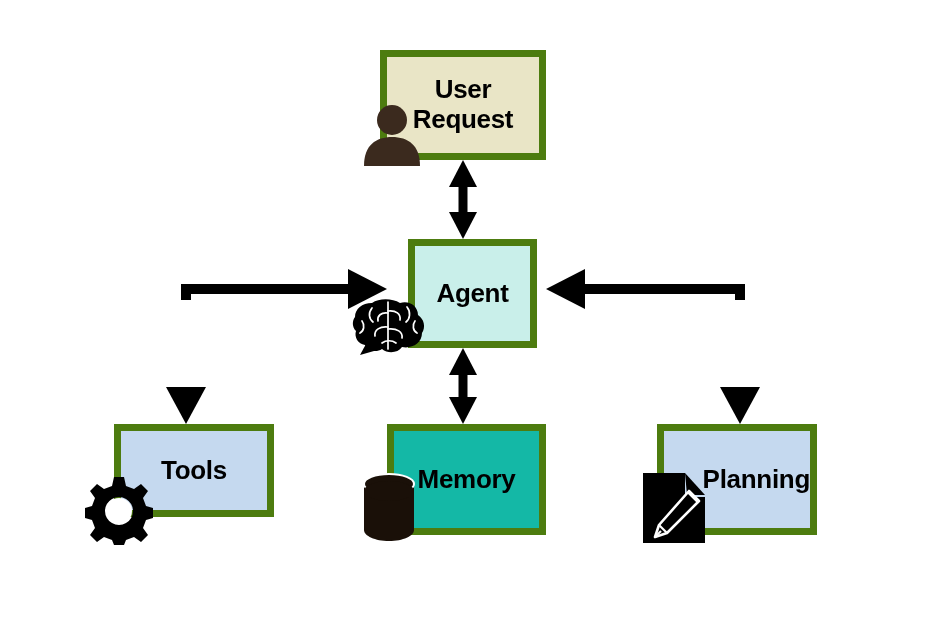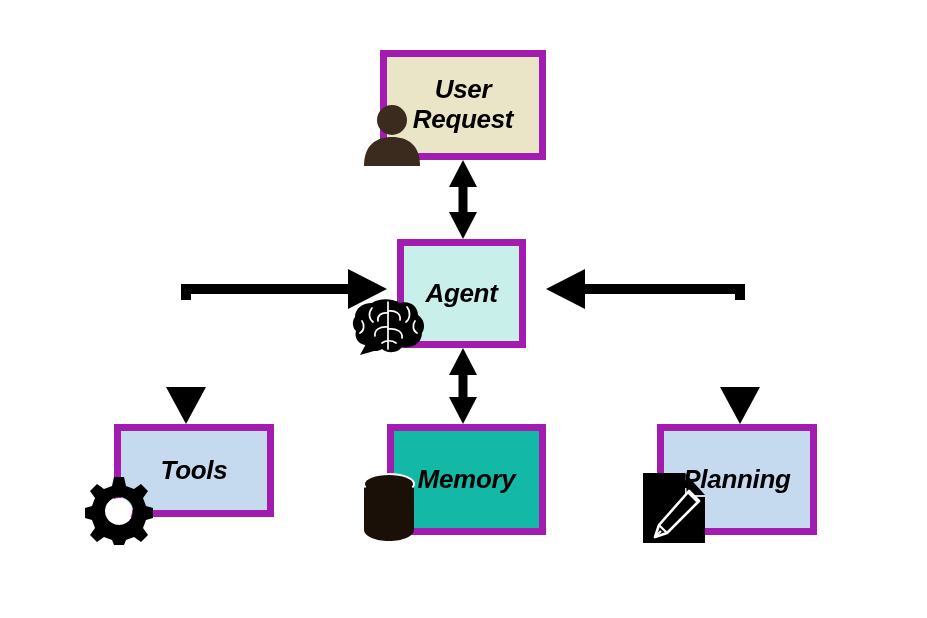--- a/index.html
+++ b/index.html
@@ -17,51 +17,50 @@
   #diagram-canvas {
     position: absolute;
     left: 0;
     top: 0;
     width: 927px;
     height: 618px;
   }
   .node {
     position: absolute;
     box-sizing: border-box;
-    border: 7px solid #a21caf;
+    border: 7px solid #4d7c0f;
     display: flex;
     align-items: center;
     justify-content: center;
     z-index: 5;
-    font-style: italic;
   }
   .node-label {
     text-align: center;
     color: #000000;
     font-weight: bold;
     font-size: 26px;
     line-height: 1.15;
     letter-spacing: -0.3px;
     white-space: pre-line;
   }
   
   #node-user-request {
     left: 380px; top: 50px; width: 166px; height: 110px;
   }
   #node-agent {
-    left: 397px; top: 239px; width: 129px; height: 109px;
+    left: 408px; top: 239px; width: 129px; height: 109px;
   }
   #node-tools {
     left: 114px; top: 424px; width: 160px; height: 93px;
   }
   #node-memory {
     left: 387px; top: 424px; width: 159px; height: 111px;
   }
   #node-planning {
-    left: 657px; top: 424px; width: 160px; height: 111px;
+    left: 657px; top: 424px; width: 160px; height: 111px; justify-content: flex-end;
   }
   
   .node-icon {
     position: absolute;
     z-index: 9;
     pointer-events: none;
   }
   #icon-user {
     left: 362px; top: 104px; width: 60px; height: 62px;
   }

